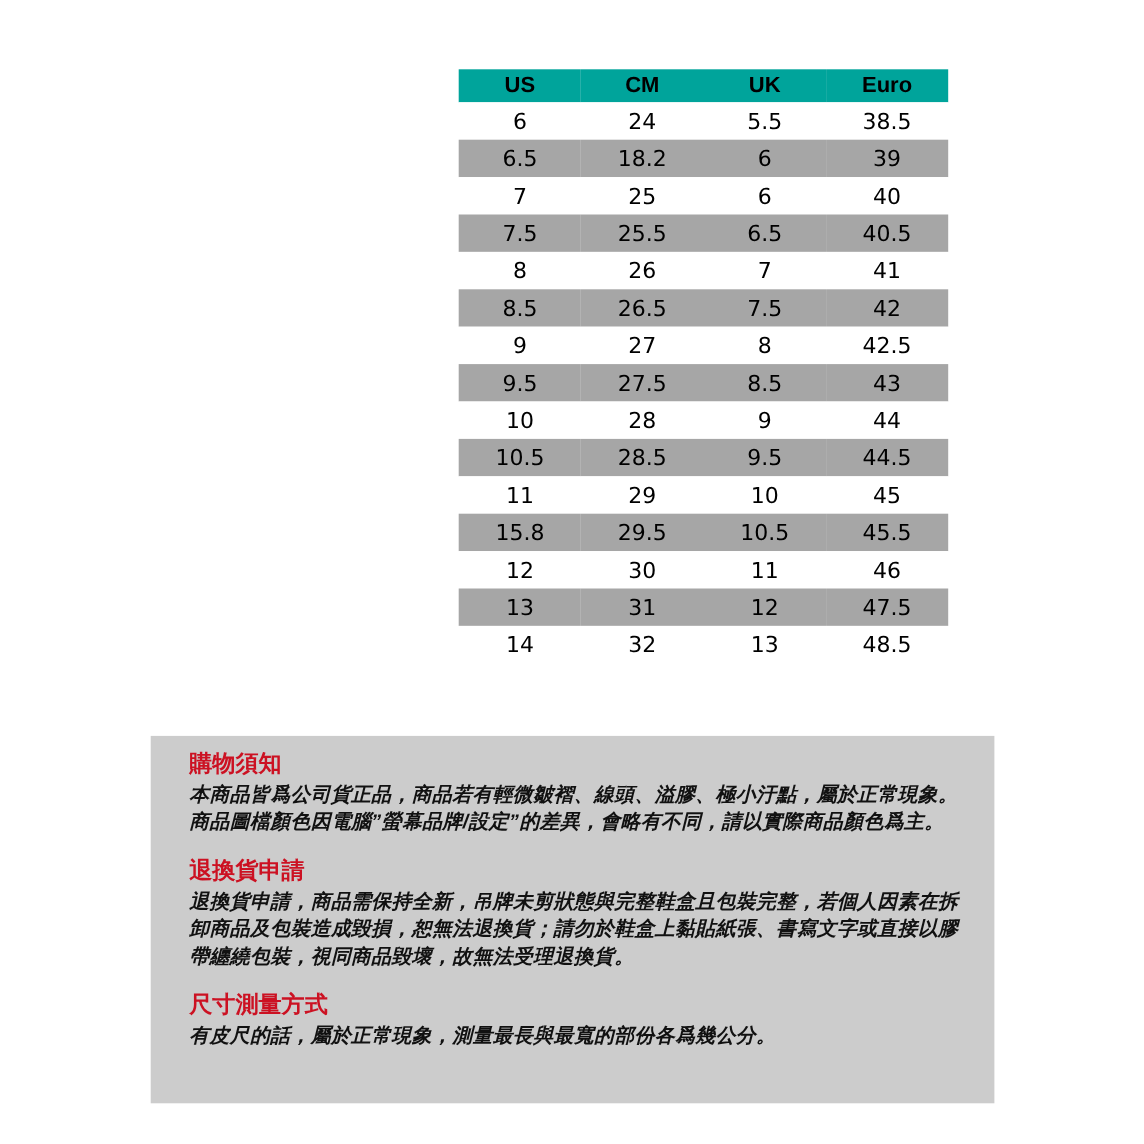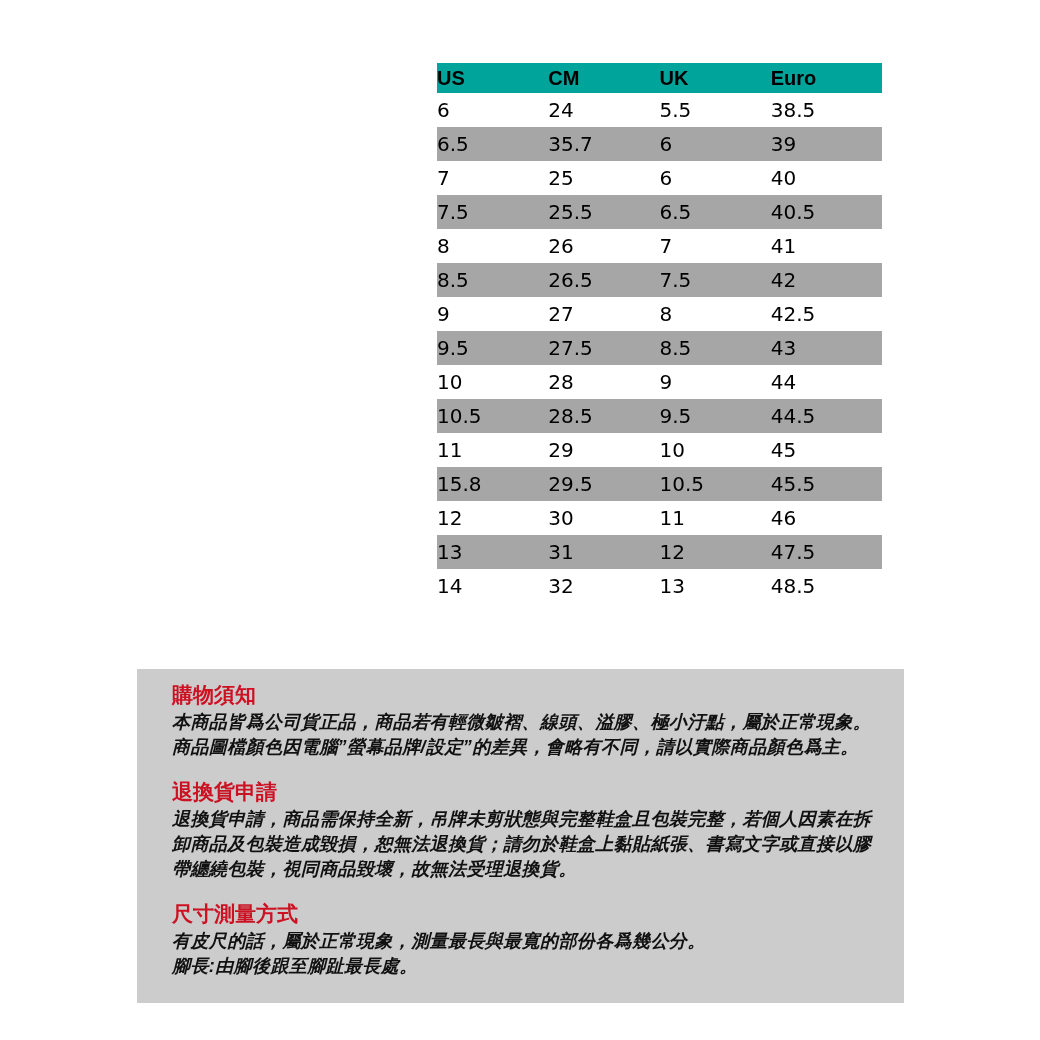--- a/index.html
+++ b/index.html
@@ -7,22 +7,22 @@
     --altrow:#A6A6A6;
     --panel:#CCCCCC;
     --red:#CC1122;
   }
   html,body{margin:0;padding:0;}
   body{
     width:1040px;height:1040px;position:relative;background:#ffffff;
     font-family:"Liberation Sans","DejaVu Sans",sans-serif;color:#000;
   }
   table.size-chart{
-    position:absolute;left:437px;top:63px;width:445px;
-    border-collapse:collapse;table-layout:fixed;text-align:left;
+    position:absolute;left:417px;top:63px;width:445px;
+    border-collapse:collapse;table-layout:fixed;text-align:center;
   }
   .size-chart th{
     background:var(--teal);height:30px;
     font-size:20px;font-weight:bold;color:#000;padding:0;
   }
   .size-chart td{
     height:34px;font-size:20px;padding:0;
     font-family:"DejaVu Sans","Liberation Sans",sans-serif;
   }
   .size-chart tbody tr:nth-child(even) td{background:var(--altrow);}
@@ -57,21 +57,21 @@
   </thead>
   <tbody>
       <tr>
         <td>6</td>
         <td>24</td>
         <td>5.5</td>
         <td>38.5</td>
       </tr>
       <tr>
         <td>6.5</td>
-        <td>35.7</td>
+        <td>18.2</td>
         <td>6</td>
         <td>39</td>
       </tr>
       <tr>
         <td>7</td>
         <td>25</td>
         <td>6</td>
         <td>40</td>
       </tr>
       <tr>
@@ -160,16 +160,15 @@
   <div class="notice-section">
     <h2 class="notice-title">退換貨申請</h2>
     <div class="notice-line">退換貨申請，商品需保持全新，吊牌未剪狀態與完整鞋盒且包裝完整，若個人因素在拆</div>
     <div class="notice-line">卸商品及包裝造成毀損，恕無法退換貨；請勿於鞋盒上黏貼紙張、書寫文字或直接以膠</div>
     <div class="notice-line">帶纏繞包裝，視同商品毀壞，故無法受理退換貨。</div>
   </div>
 
   <div class="notice-section">
     <h2 class="notice-title">尺寸測量方式</h2>
     <div class="notice-line">有皮尺的話，屬於正常現象，測量最長與最寬的部份各爲幾公分。</div>
-    <div class="notice-line">腳長:由腳後跟至腳趾最長處。</div>
   </div>
 
 </div>
 
 </body></html>

